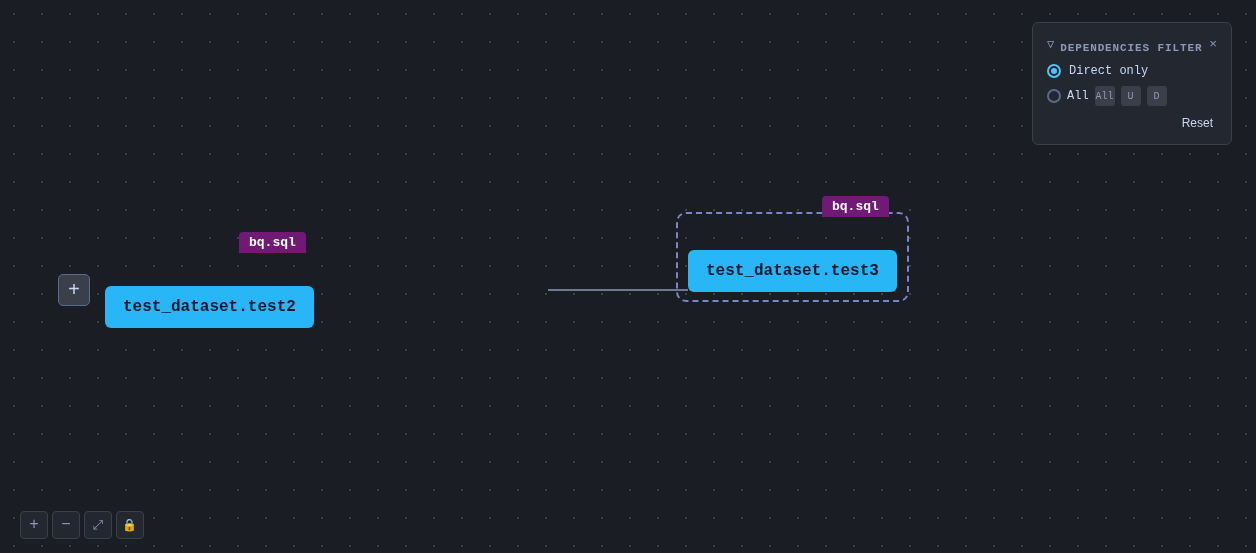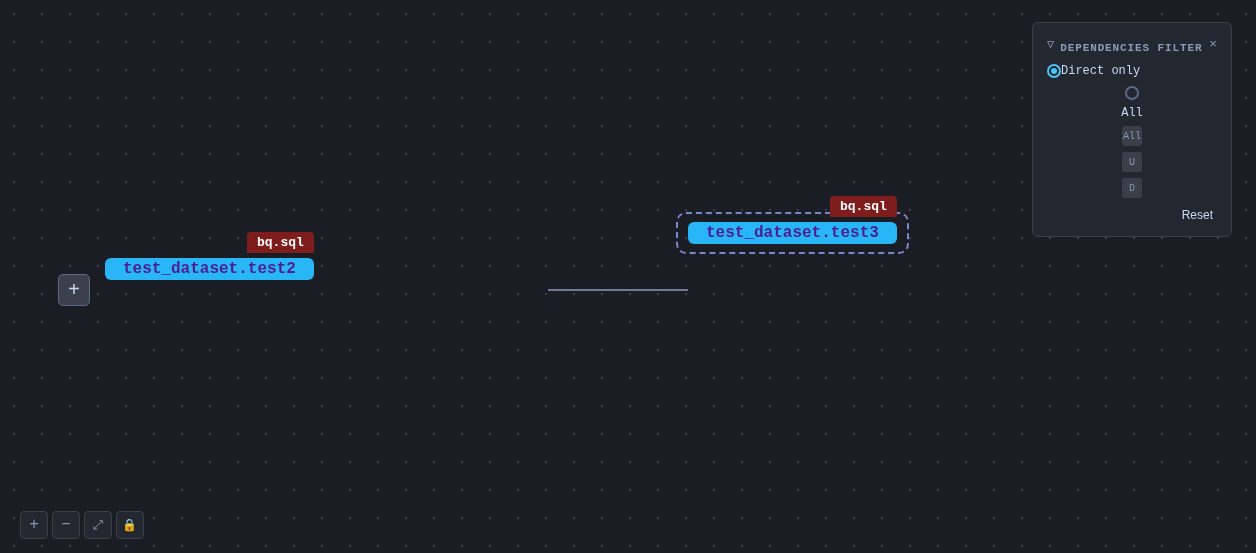--- a/index.html
+++ b/index.html
@@ -58,20 +58,21 @@
     .filter-close {
       color: #8a9ab5;
       font-size: 13px;
       cursor: pointer;
       margin-left: auto;
     }
 
     .filter-option {
       display: flex;
       align-items: center;
+      gap: 8px;
       margin-bottom: 8px;
     }
 
     .radio-btn {
       width: 14px;
       height: 14px;
       border-radius: 50%;
       border: 2px solid #5a6a8a;
       display: flex;
       align-items: center;
@@ -98,21 +99,20 @@
 
     .option-label {
       font-size: 12px;
       color: #c8d8f0;
     }
 
     .filter-option-row2 {
       display: flex;
       align-items: center;
       gap: 6px;
-      flex-direction: column;
     }
 
     .tag-btn {
       width: 20px;
       height: 20px;
       border-radius: 3px;
       background: #3a3f4a;
       display: flex;
       align-items: center;
       justify-content: center;
@@ -140,41 +140,42 @@
       position: absolute;
       display: flex;
       flex-direction: column;
       border-radius: 6px;
       overflow: visible;
     }
 
     .node-tag {
       position: absolute;
       top: -26px;
-      right: 0;
-      background: #7f1d1d;
+      right: 8px;
+      background: #701a75;
       color: #fff;
       font-size: 13px;
       font-weight: 700;
       padding: 3px 10px;
       border-radius: 4px 4px 0 0;
       white-space: nowrap;
       font-family: 'Courier New', monospace;
     }
 
     .node-body {
       background: #29b6f6;
-      color: #4c1d95;
+      color: #0f172a;
       font-size: 16px;
       font-weight: 600;
-      padding: 2px 18px;
+      padding: 12px 18px;
       border-radius: 6px;
       white-space: nowrap;
       font-family: 'Courier New', monospace;
       min-width: 200px;
+      margin-top: 28px;
     }
 
     
     .node-test2 {
       left: 105px;
       top: 258px;
     }
 
     
     .node-test3 {

